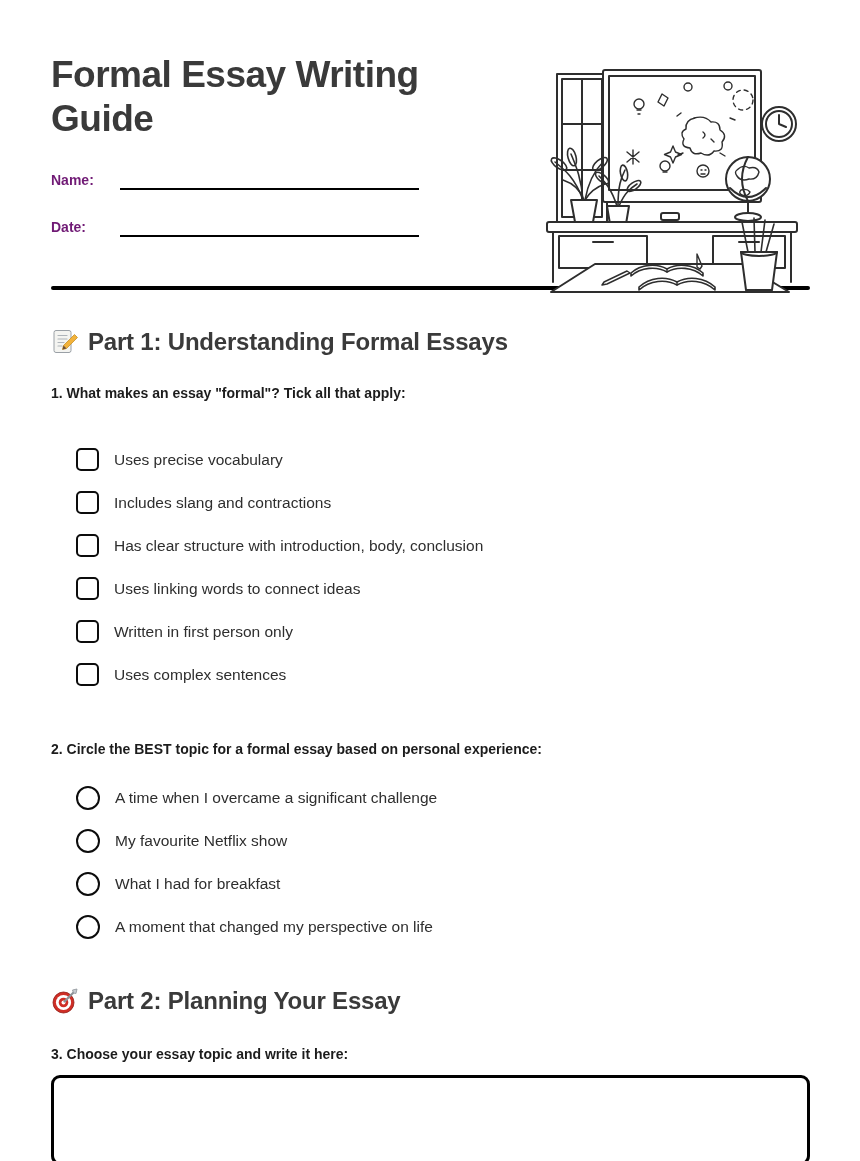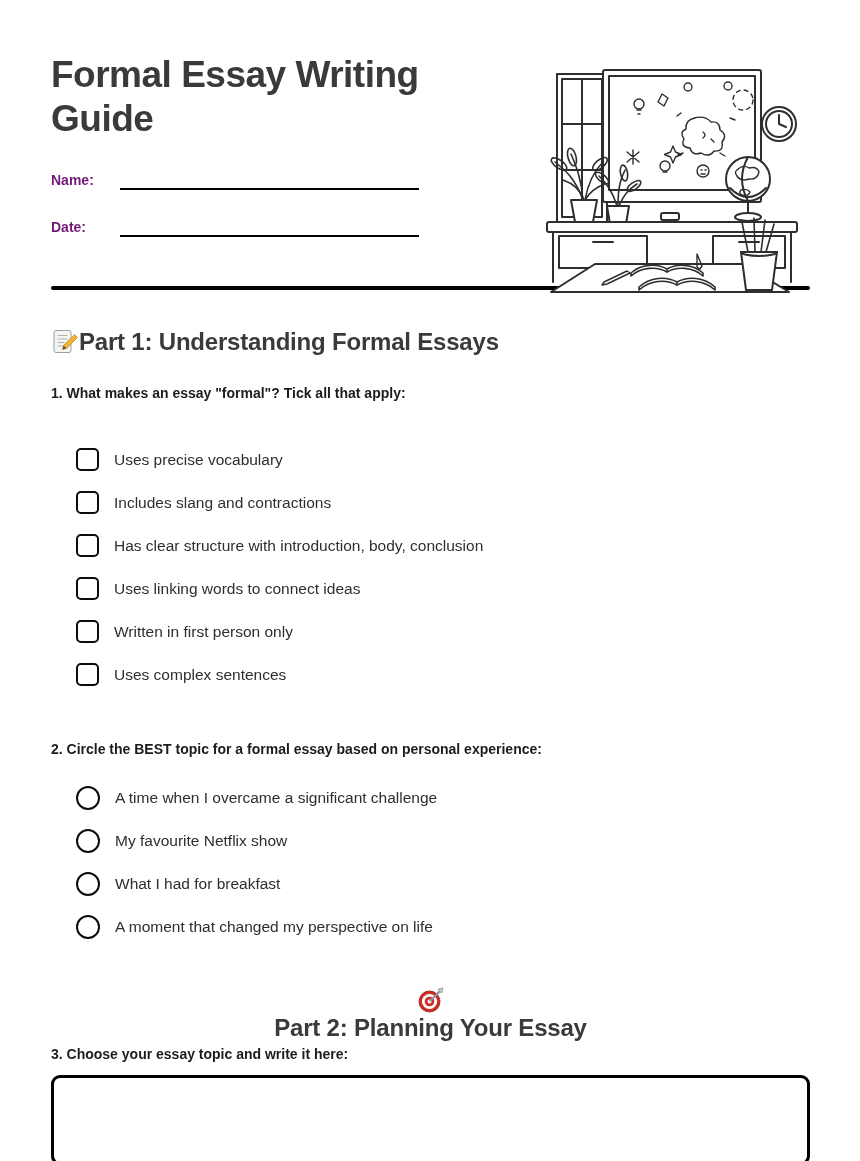--- a/index.html
+++ b/index.html
@@ -21,24 +21,24 @@
   .field-row { display:flex; align-items:flex-end; height:24px; margin-bottom:23px; }
   .field-label { font-size:14px; font-weight:700; color:#701a75; width:69px; padding-bottom:2px; }
   .blank-line { width:299px; height:22px; border-bottom:2px solid #000; }
   .illustration { position:absolute; top:58px; left:494px; width:256px; height:236px; }
 
   
   .divider { height:3.5px; background:#000; border-radius:2px; }
 
   
   .part-heading {
-    margin-top:37px; display:flex; align-items:center; 
+    margin-top:37px; display:flex; align-items:center; gap:9px;
     height:30px; font-size:24px; font-weight:700; color:#3a3a3a; letter-spacing:-0.2px;
   }
-  .part-heading.part2 { margin-top:47px;flex-direction:column; }
+  .part-heading.part2 { margin-top:47px; }
   .h-icon { width:28px; height:28px; flex:none; display:inline-flex; }
   .q-label { margin-top:26px; font-size:14px; line-height:21px; font-weight:700; color:#1c1c1c; }
   .q-label.gap-lg { margin-top:52px; }
   .q-label.gap-md { margin-top:28px; }
 
   .opt-group { margin-top:44px; }
   .opt-group.radios { margin-top:26px; }
   .opt-row { display:flex; align-items:center; height:24px; margin:0 0 19px 9px;padding-left:16px; }
   .opt-row:last-child { margin-bottom:0; }
   .checkbox {

